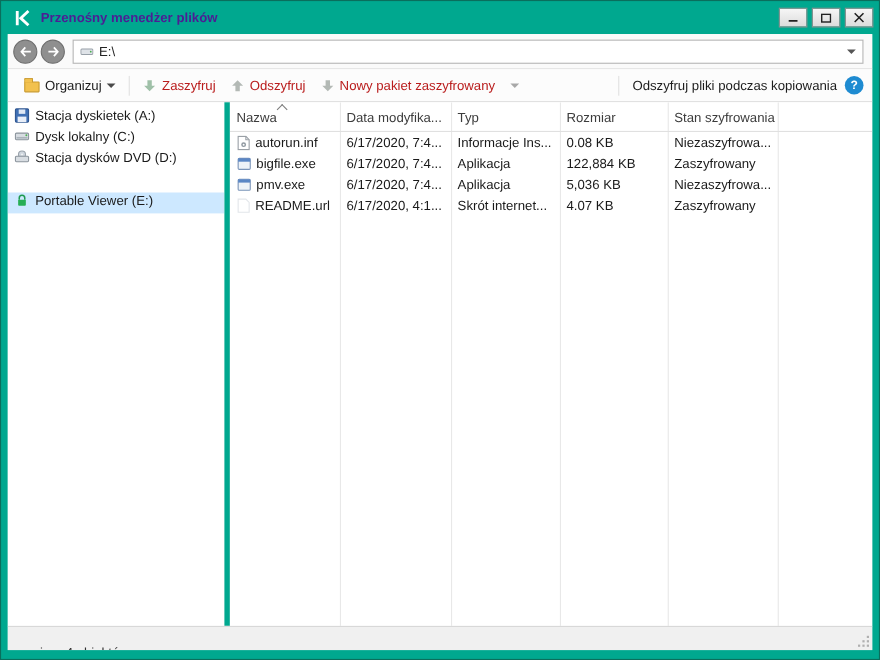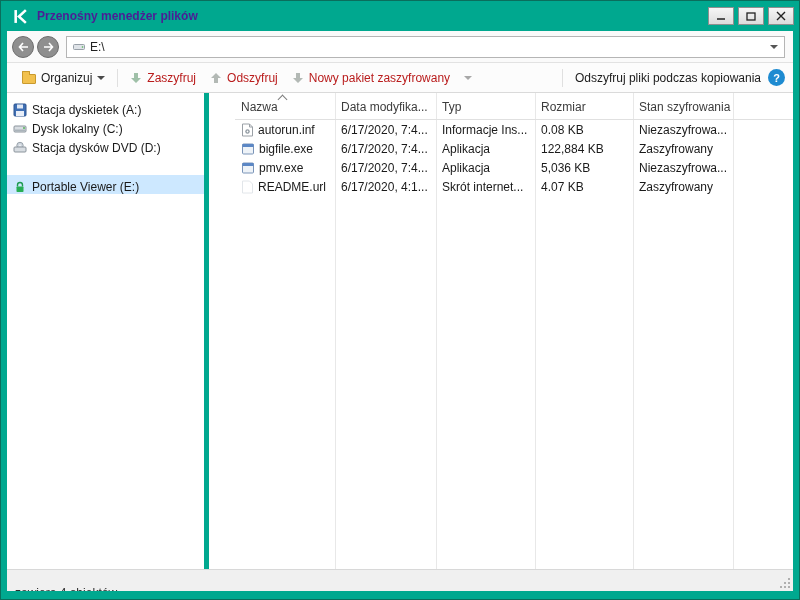--- a/index.html
+++ b/index.html
@@ -31,25 +31,25 @@
   .folder-ico::before { content:""; position:absolute; top:-4px; left:-1px; width:6px; height:3px; background:#f2c14e; border:1px solid #c99a2e; border-bottom:none; border-radius:1px 1px 0 0; }
   .caret { width:0; height:0; border-left:4px solid transparent; border-right:4px solid transparent; border-top:4px solid #4a4a4a; }
   .caret.gray { border-top-color:#a8a8a8; }
   .toolbar-right { margin-left:auto; display:flex; align-items:center; gap:7px; }
   .tlabel { font-size:12px; color:#1c1c1c; white-space:nowrap; }
   .help-circle { width:17px; height:17px; border-radius:50%; background:#1e8bd1; color:#fff; font-size:11px; font-weight:bold; display:flex; align-items:center; justify-content:center; }
 
   
   .content { flex:1; display:flex; min-height:0; }
   .sidebar { width:197px; flex:0 0 auto; background:#fff; padding-top:5px; overflow:hidden; }
-  .side-item { height:19px; display:flex; align-items:flex-end; gap:5px; padding:0 4px 0 6px; font-size:12px; color:#1a1a1a; white-space:nowrap; }
+  .side-item { height:19px; display:flex; align-items:flex-start; gap:5px; padding:0 4px 0 6px; font-size:12px; color:#1a1a1a; white-space:nowrap; }
   .side-item.selected { background:#cde8ff;margin-top:20px; }
   .divider { width:5px; flex:0 0 auto; background:#00a88f; }
 
-  .filearea { flex:1; position:relative; overflow:hidden; background:#fff;margin-left:26px; }
+  .filearea { flex:1; position:relative; overflow:hidden; background:#fff; }
   .gridline { position:absolute; top:0; bottom:0; width:1px; background:#e8e8e8; }
   .listhead { position:relative; height:27px; display:grid; grid-template-columns:100px 101px 99px 98px 100px 1fr; align-items:end; border-bottom:1px solid #e0e0e0; }
   .hcell { font-size:12px; color:#3c3c3c; padding:0 4px 5px 6px; white-space:nowrap; overflow:hidden; }
   .sort-caret { position:absolute; top:3px; left:44px; width:7px; height:7px; border-top:1.5px solid #7d7d7d; border-left:1.5px solid #7d7d7d; transform:rotate(45deg); }
   .rows { position:relative; }
   .frow { height:19px; display:grid; grid-template-columns:100px 101px 99px 98px 100px 1fr; align-items:center; }
   .fcell { font-size:12px; color:#1a1a1a; padding:0 4px 0 6px; white-space:nowrap; overflow:hidden; }
   .namecell { display:flex; align-items:flex-start; gap:4px; }
   .ficon { flex:0 0 auto; display:flex; }
 

